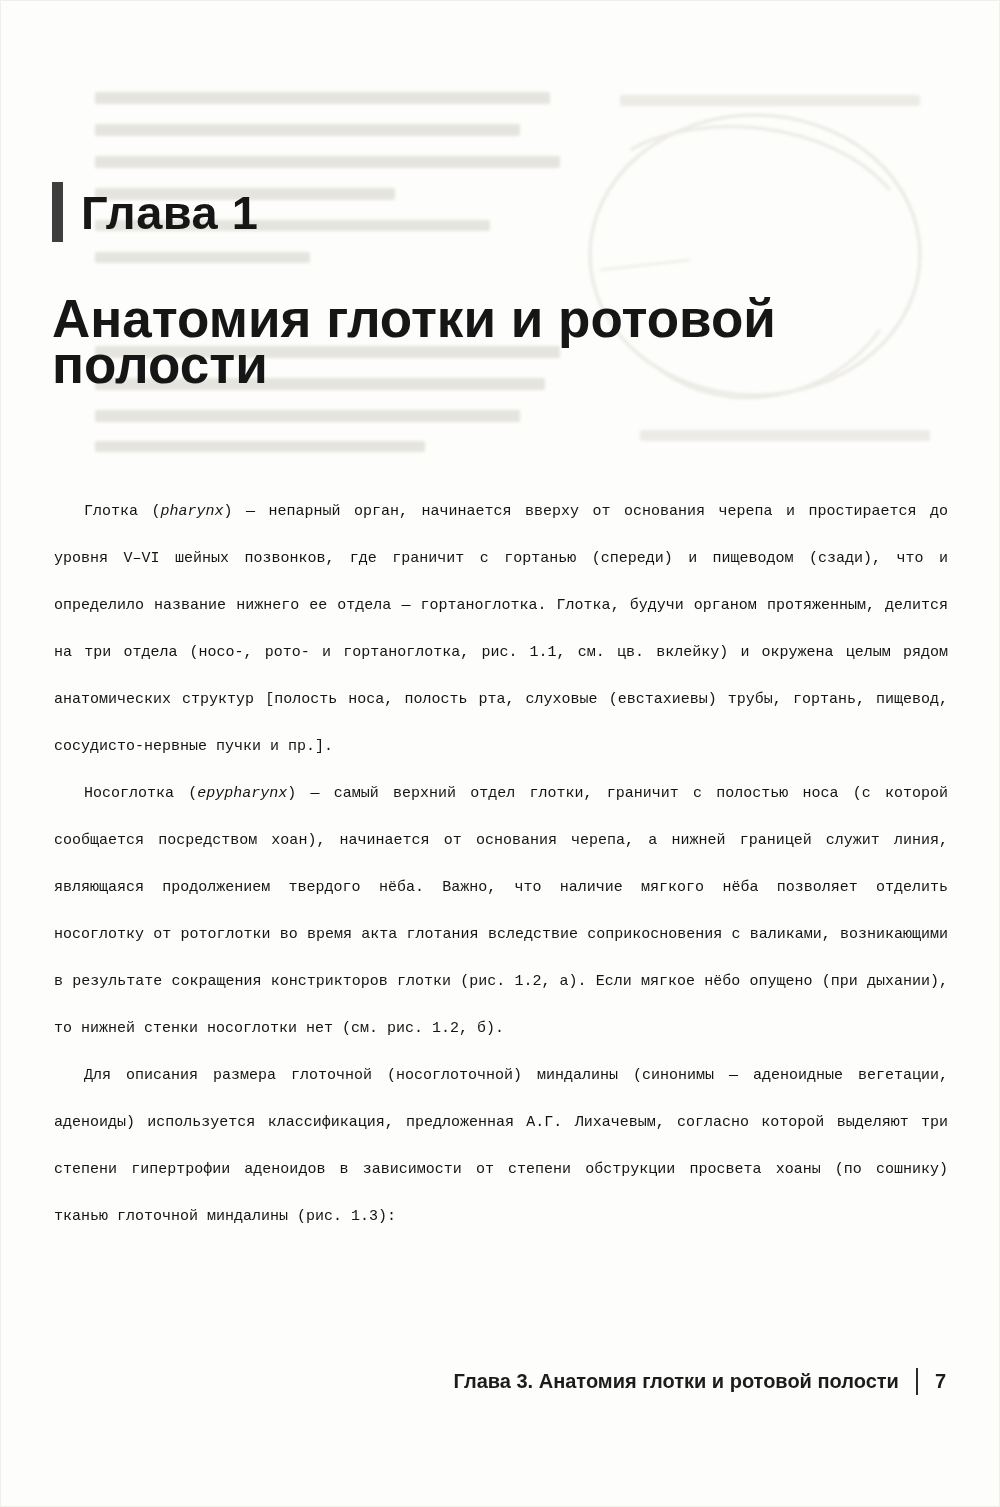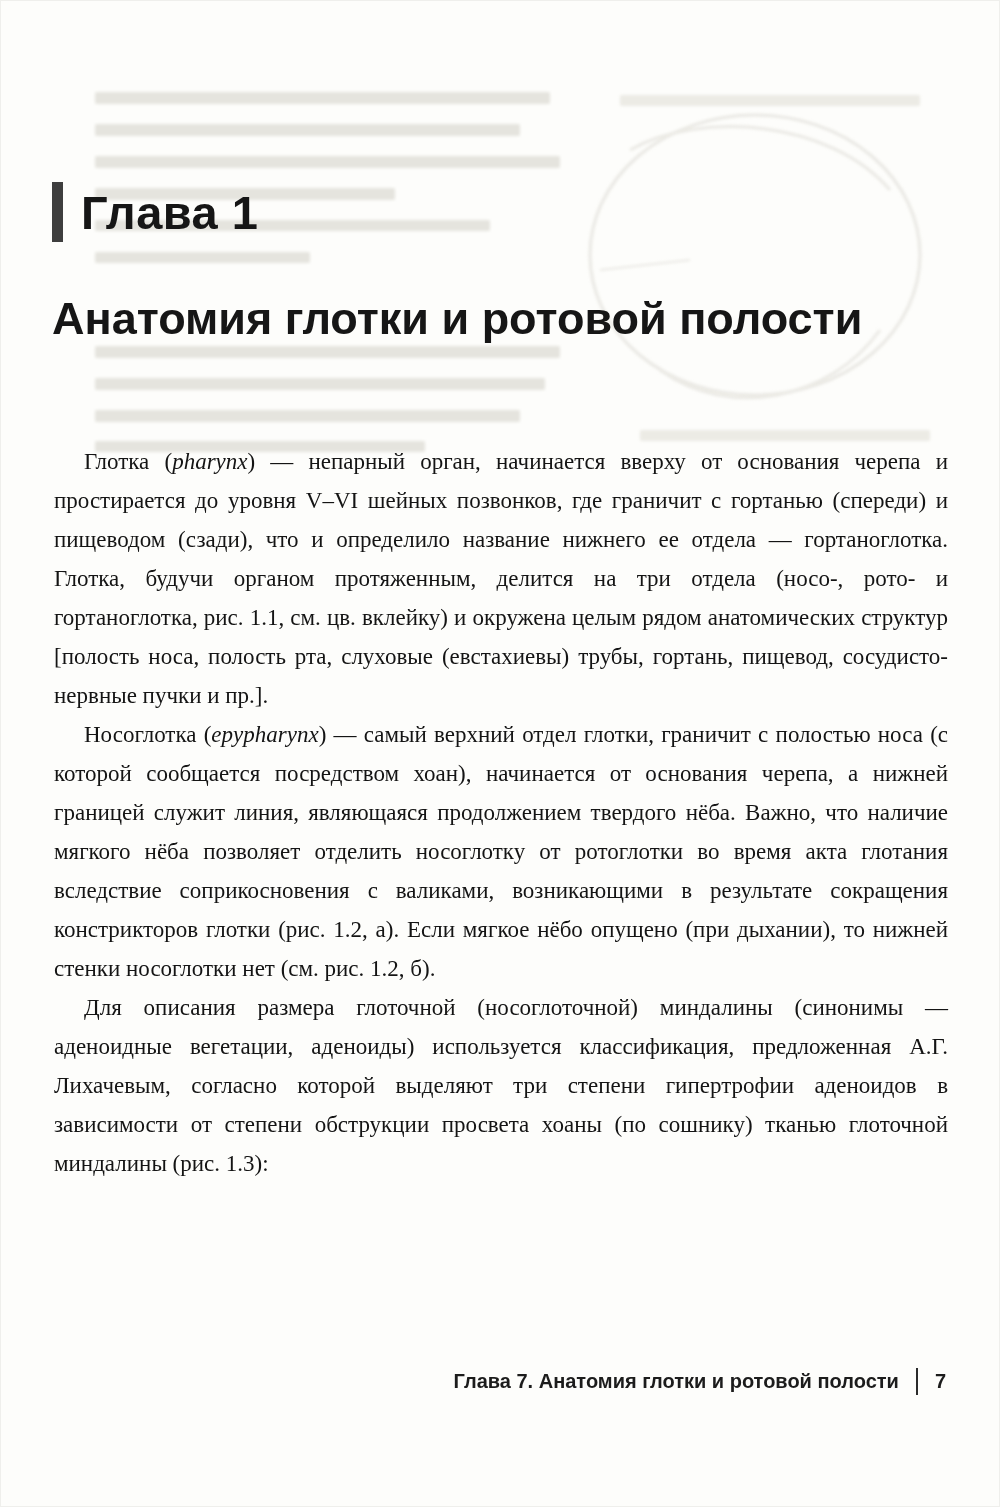--- a/index.html
+++ b/index.html
@@ -45,35 +45,36 @@
     font-weight: 700;
     font-size: 47px;
     color: #161616;
     letter-spacing: .5px;
   }
 
   .title {
     margin: 54px 52px 0 52px;
     font-family: "Liberation Sans", sans-serif;
     font-weight: 700;
-    font-size: 45px;
+    font-size: 53px;
     line-height: 46px;
     color: #161616;
     position: relative;
   }
 
   
   .body-text {
     position: relative;
     margin: 100px 52px 0 54px;
-    font-size: 23px;
-    line-height: 39px;
+    font-size: 15px;
+    line-height: 47px;
     color: #141414;
     text-align: justify;
     hyphens: auto;
+    font-family: Liberation Mono, monospace;
     -webkit-hyphens: auto;
   }
   .body-text p { margin: 0; text-indent: 30px; }
   .body-text em { font-style: italic; }
 
   
   .footer {
     position: absolute;
     top: 1368px; right: 54px;
     display: flex; align-items: center;
@@ -118,18 +119,18 @@
 
   <h2 class="title">Анатомия глотки и ротовой полости</h2>
 
   <main class="body-text">
       <p><span>Глотка (</span><em>pharynx</em><span>) — непарный орган, начинается вверху от основания черепа и простирается до уровня V–VI шейных позвонков, где граничит с гортанью (спереди) и пищеводом (сзади), что и определило название нижнего ее отдела — гортаноглотка. Глотка, будучи органом протяженным, делится на три отдела (носо-, рото- и гортаноглотка, рис. 1.1, см. цв. вклейку) и окружена целым рядом анатомических структур [полость носа, полость рта, слуховые (евстахиевы) трубы, гортань, пищевод, сосудисто-нервные пучки и пр.].</span></p>
       <p><span>Носоглотка (</span><em>epypharynx</em><span>) — самый верхний отдел глотки, граничит с полостью носа (с которой сообщается посредством хоан), начинается от основания черепа, а нижней границей служит линия, являющаяся продолжением твердого нёба. Важно, что наличие мягкого нёба позволяет отделить носоглотку от ротоглотки во время акта глотания вследствие соприкосновения с валиками, возникающими в результате сокращения констрикторов глотки (рис. 1.2, а). Если мягкое нёбо опущено (при дыхании), то нижней стенки носоглотки нет (см. рис. 1.2, б).</span></p>
       <p><span>Для описания размера глоточной (носоглоточной) миндалины (синонимы — аденоидные вегетации, аденоиды) используется классификация, предложенная А.Г. Лихачевым, согласно которой выделяют три степени гипертрофии аденоидов в зависимости от степени обструкции просвета хоаны (по сошнику) тканью глоточной миндалины (рис. 1.3):</span></p>
     </main>
 
   <footer class="footer">
-    <span class="running-title">Глава 7. Анатомия глотки и ротовой полости</span>
+    <span class="running-title">Глава 3. Анатомия глотки и ротовой полости</span>
     <span class="foot-divider"></span>
     <span class="page-num">7</span>
   </footer>
 
 </div>
 
 </body></html>

